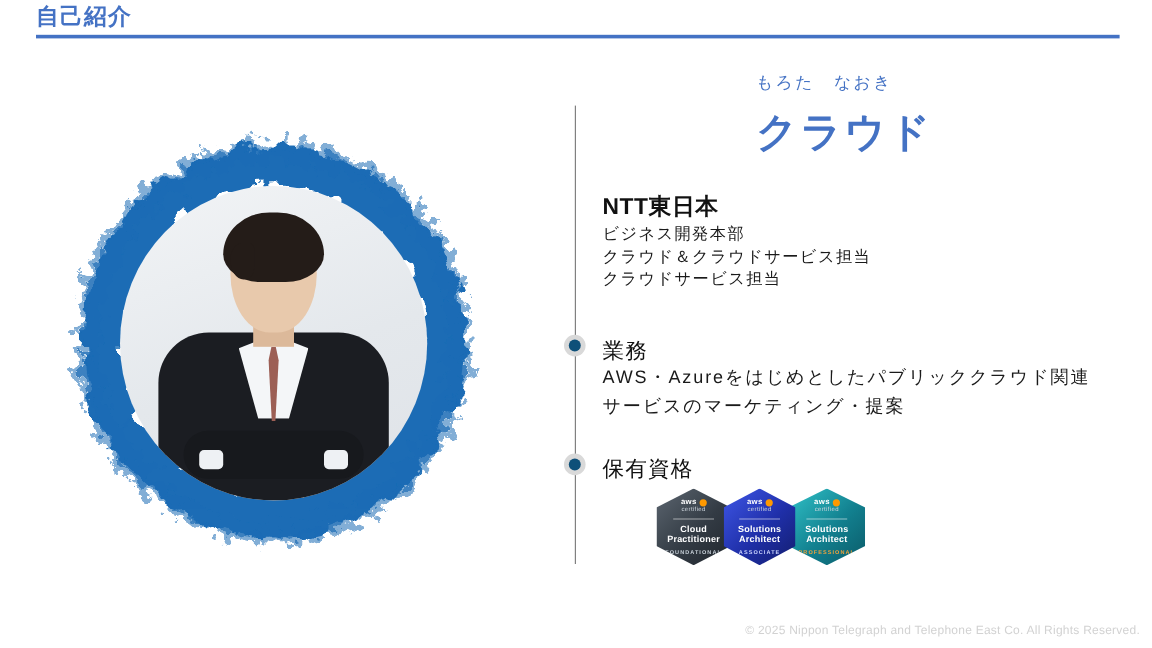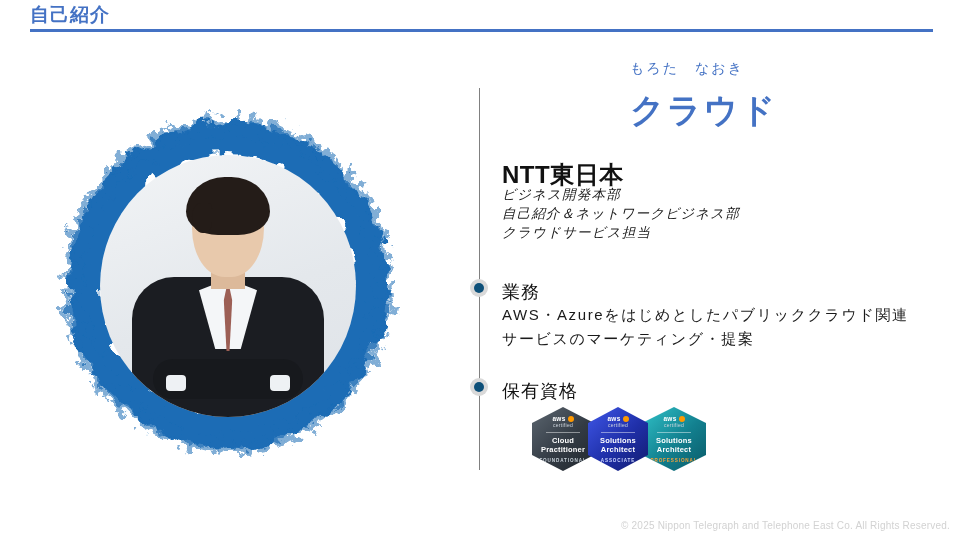--- a/index.html
+++ b/index.html
@@ -175,36 +175,36 @@
     font-weight: 700;
     color: #4472c4;
     letter-spacing: 2px;
     white-space: nowrap;
   }
 
   .company {
     position: absolute;
     left: 502px;
     top: 159px;
-    font-size: 24px;
+    font-size: 19px;
     font-weight: 700;
     color: #111111;
     letter-spacing: 0.5px;
     white-space: nowrap;
   }
   .dept-lines {
     position: absolute;
     left: 502px;
     top: 185px;
     font-size: 13.5px;
     color: #1a1a1a;
     letter-spacing: 1.2px;
     line-height: 19px;
   }
-  .dept-lines div { white-space: nowrap; font-style: italic; }
+  .dept-lines div { white-space: nowrap; }
 
   .bullet-dot {
     position: absolute;
     width: 18px;
     height: 18px;
     border-radius: 50%;
     background: #d9d9d9;
     left: 470px;
   }
   .bullet-dot:after {
@@ -239,21 +239,21 @@
     font-size: 15px;
     color: #1a1a1a;
     letter-spacing: 1.6px;
     line-height: 24px;
   }
   .gyomu-body div { white-space: nowrap; }
 
   
   .badges {
     position: absolute;
-    left: 532px;
+    left: 547px;
     top: 407px;
     display: flex;
     align-items: center;
   }
   .badge {
     position: relative;
     width: 62px;
     height: 64px;
     margin-right: -6px;
     clip-path: polygon(50% 0%, 100% 25%, 100% 75%, 50% 100%, 0% 75%, 0% 25%);
@@ -370,21 +370,21 @@
 </div>
 
 <div class="v-divider"></div>
 
 <div class="furigana">もろた　なおき</div>
 <div class="fullname">クラウド</div>
 
 <div class="company">NTT東日本</div>
 <div class="dept-lines">
   <div>ビジネス開発本部</div>
-  <div>自己紹介＆ネットワークビジネス部</div>
+  <div>クラウド＆クラウドサービス担当</div>
   <div>クラウドサービス担当</div>
 </div>
 
 <div class="bullet-dot dot-gyomu"></div>
 <div class="sec-heading head-gyomu">業務</div>
 <div class="gyomu-body">
   <div>AWS・Azureをはじめとしたパブリッククラウド関連</div>
   <div>サービスのマーケティング・提案</div>
 </div>
 

